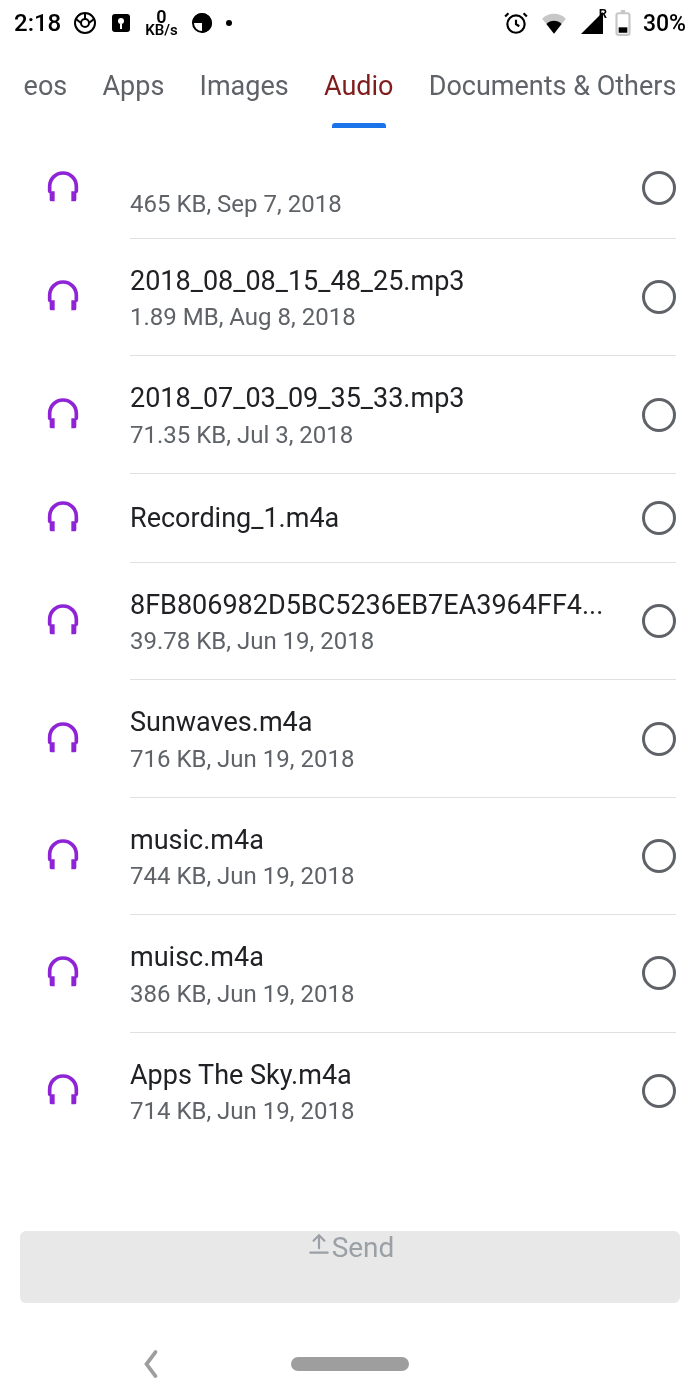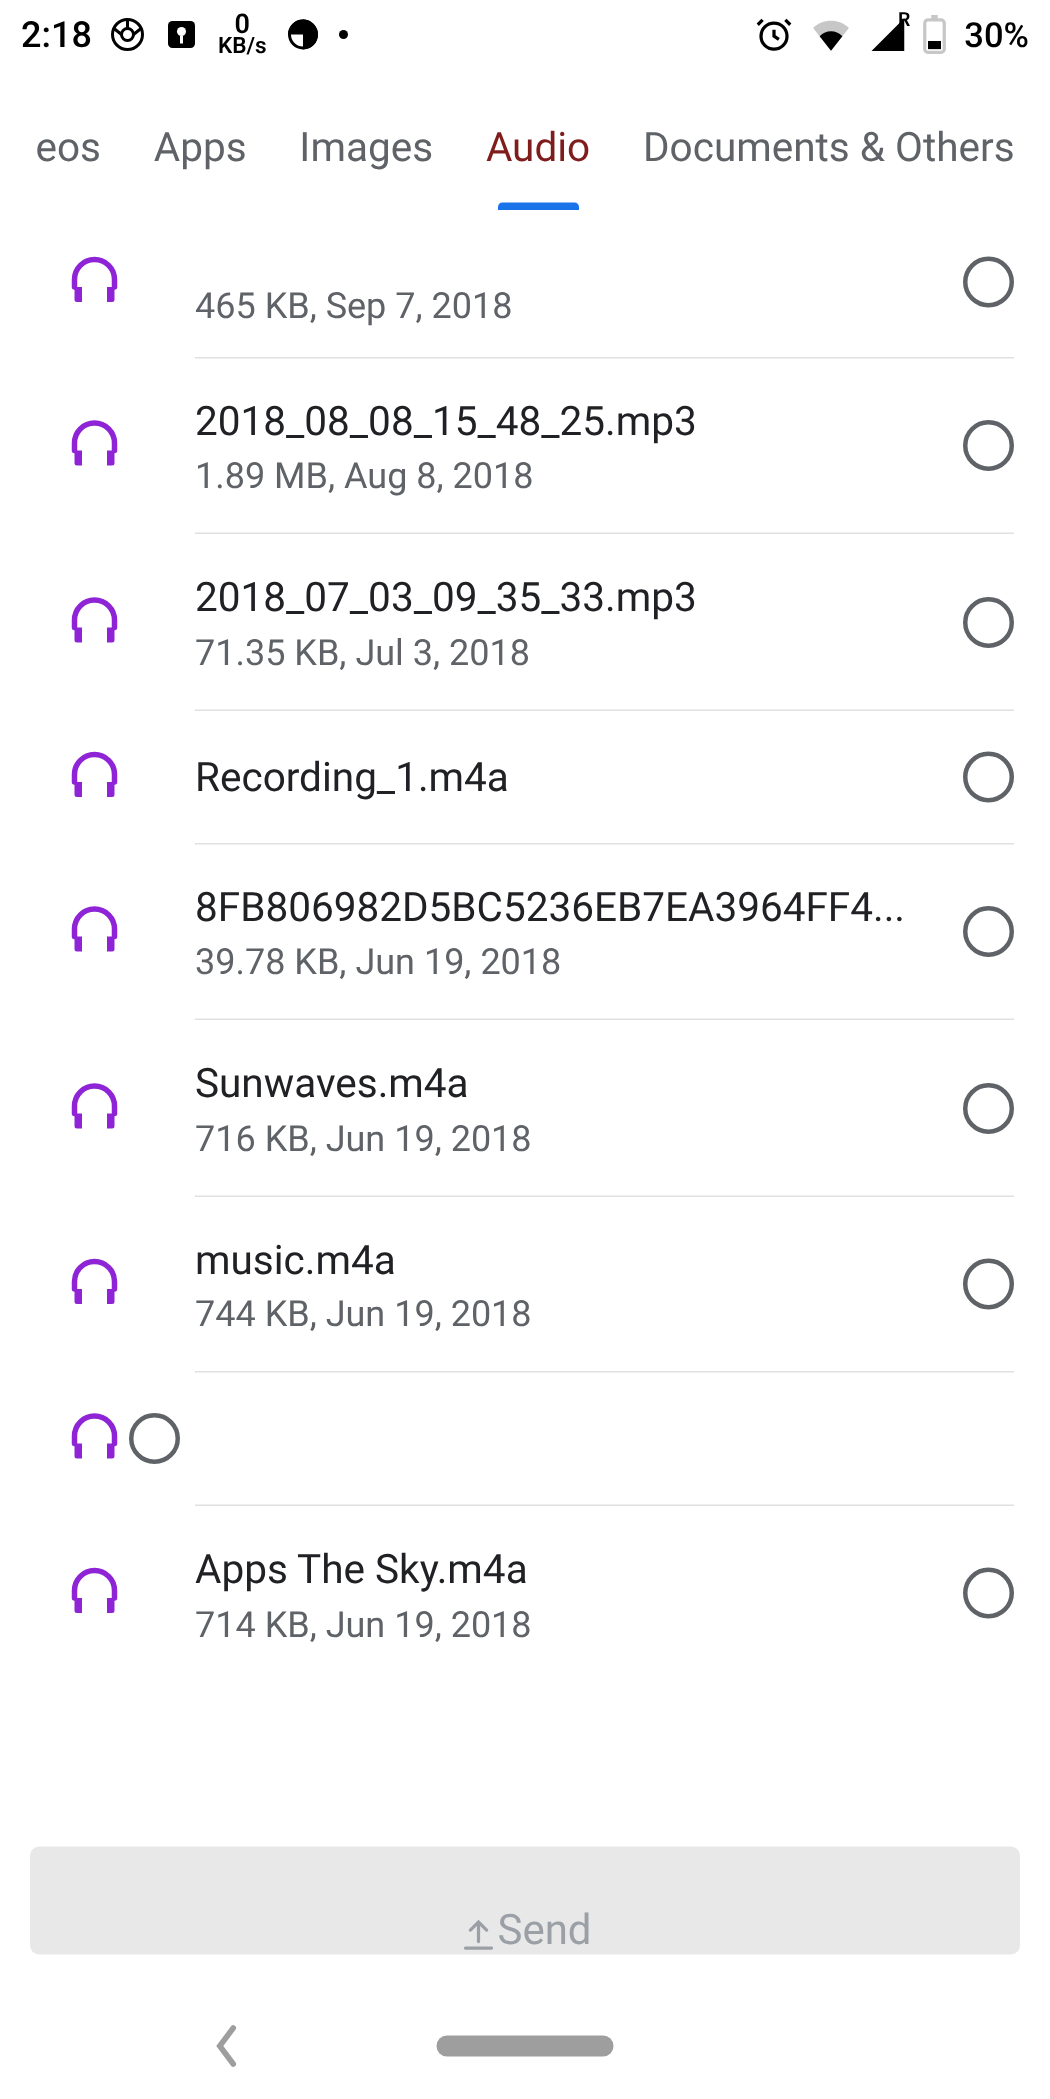--- a/index.html
+++ b/index.html
@@ -2,34 +2,34 @@
 <html><head>
 <meta charset="utf-8">
 <style>
   * { box-sizing: border-box; margin: 0; padding: 0; }
   html, body { width: 700px; height: 1399px; font-family: Roboto, "Segoe UI", Arial, sans-serif; background: #fff; color: #202124; overflow: hidden; }
   .status-bar { height: 46px; display: flex; align-items: center; justify-content: space-between; padding: 0 14px; font-size: 23px; font-weight: 500; color: #000; }
   .status-left, .status-right { display: flex; align-items: center; gap: 12px; }
   .status-left .time { font-size: 24px; }
   .status-right .pct { font-size: 23px; }
   .ico { display: inline-flex; align-items: center; justify-content: center; }
-  .tabs { height: 92px; display: flex; align-items: flex-end; justify-content: space-around; padding: 0 6px; }
+  .tabs { height: 92px; display: flex; align-items: flex-start; justify-content: space-around; padding: 0 6px; }
   .tab { font-size: 27px; color: #5f6368; position: relative; padding: 24px 4px; white-space: nowrap; font-family: "Google Sans", Roboto, Arial, sans-serif; }
   .tab.active { color: #7f1d1d; font-weight: 400; }
   .tab.active::after { content: ""; position: absolute; left: 50%; transform: translateX(-50%); bottom: -2px; width: 54px; height: 5px; background: #1a73e8; border-radius: 3px 3px 0 0; }
   .list { position: absolute; top: 138px; left: 0; right: 0; bottom: 170px; overflow: hidden; }
   .row { display: flex; align-items: center; padding: 24px 24px 24px 40px; }
   .row.first { padding-top: 4px; padding-bottom: 20px; margin-top: 44px; }
   .divider { height: 1px; background: #e0e0e0; margin-left: 130px; margin-right: 24px; }
   .row .file-icon { width: 46px; flex: 0 0 46px; display: flex; align-items: center; justify-content: center; }
   .row .body { flex: 1 1 auto; min-width: 0; padding-left: 44px; padding-right: 16px; }
   .row .title { font-size: 27px; color: #202124; white-space: nowrap; overflow: hidden; text-overflow: ellipsis; line-height: 1.35; }
   .row .meta { font-size: 24px; color: #5f6368; margin-top: 4px; }
   .row .radio { width: 34px; height: 34px; border: 3px solid #5f6368; border-radius: 50%; flex: 0 0 34px; }
-  .send-bar { position: absolute; left: 20px; right: 20px; bottom: 96px; height: 72px; background: #e8e8e8; border-radius: 6px; display: flex; align-items: flex-end; justify-content: center; color: #9aa0a6; font-size: 28px; }
+  .send-bar { position: absolute; left: 20px; right: 20px; bottom: 96px; height: 72px; background: #e8e8e8; border-radius: 6px; display: flex; align-items: flex-start; justify-content: center; color: #9aa0a6; font-size: 28px; }
   .nav-bar { position: absolute; left: 0; right: 0; bottom: 0; height: 70px; display: flex; align-items: center; justify-content: center; }
   .nav-back { position: absolute; left: 140px; }
   .nav-pill { width: 118px; height: 14px; background: #9e9e9e; border-radius: 10px; }
   .kbs { display:flex; flex-direction:column; align-items:center; line-height:0.8; font-size:15px; font-weight:600;}
   .kbs .n{font-size:18px;}
 </style>
 </head>
 <body>
 
 <div class="status-bar">
@@ -196,20 +196,24 @@
       <div class="radio"></div>
     </div>
     <div class="divider"></div>
     <div class="row">
       <div class="file-icon">
         <svg width="40" height="40" viewBox="0 0 24 24" fill="none" stroke="#8e24d6" stroke-width="2.2" stroke-linecap="round">
           <path d="M4 14v-3a8 8 0 0 1 16 0v3"></path>
           <path d="M4 14h3v6H5a1 1 0 0 1-1-1v-5zM20 14h-3v6h2a1 1 0 0 0 1-1v-5z" fill="#8e24d6" stroke="none"></path>
         </svg>
       </div>
+      <div class="body">
+        <div class="title">muisc.m4a</div>
+        <div class="meta">386 KB, Jun 19, 2018</div>
+      </div>
       <div class="radio"></div>
     </div>
     <div class="divider"></div>
     <div class="row">
       <div class="file-icon">
         <svg width="40" height="40" viewBox="0 0 24 24" fill="none" stroke="#8e24d6" stroke-width="2.2" stroke-linecap="round">
           <path d="M4 14v-3a8 8 0 0 1 16 0v3"></path>
           <path d="M4 14h3v6H5a1 1 0 0 1-1-1v-5zM20 14h-3v6h2a1 1 0 0 0 1-1v-5z" fill="#8e24d6" stroke="none"></path>
         </svg>
       </div>

